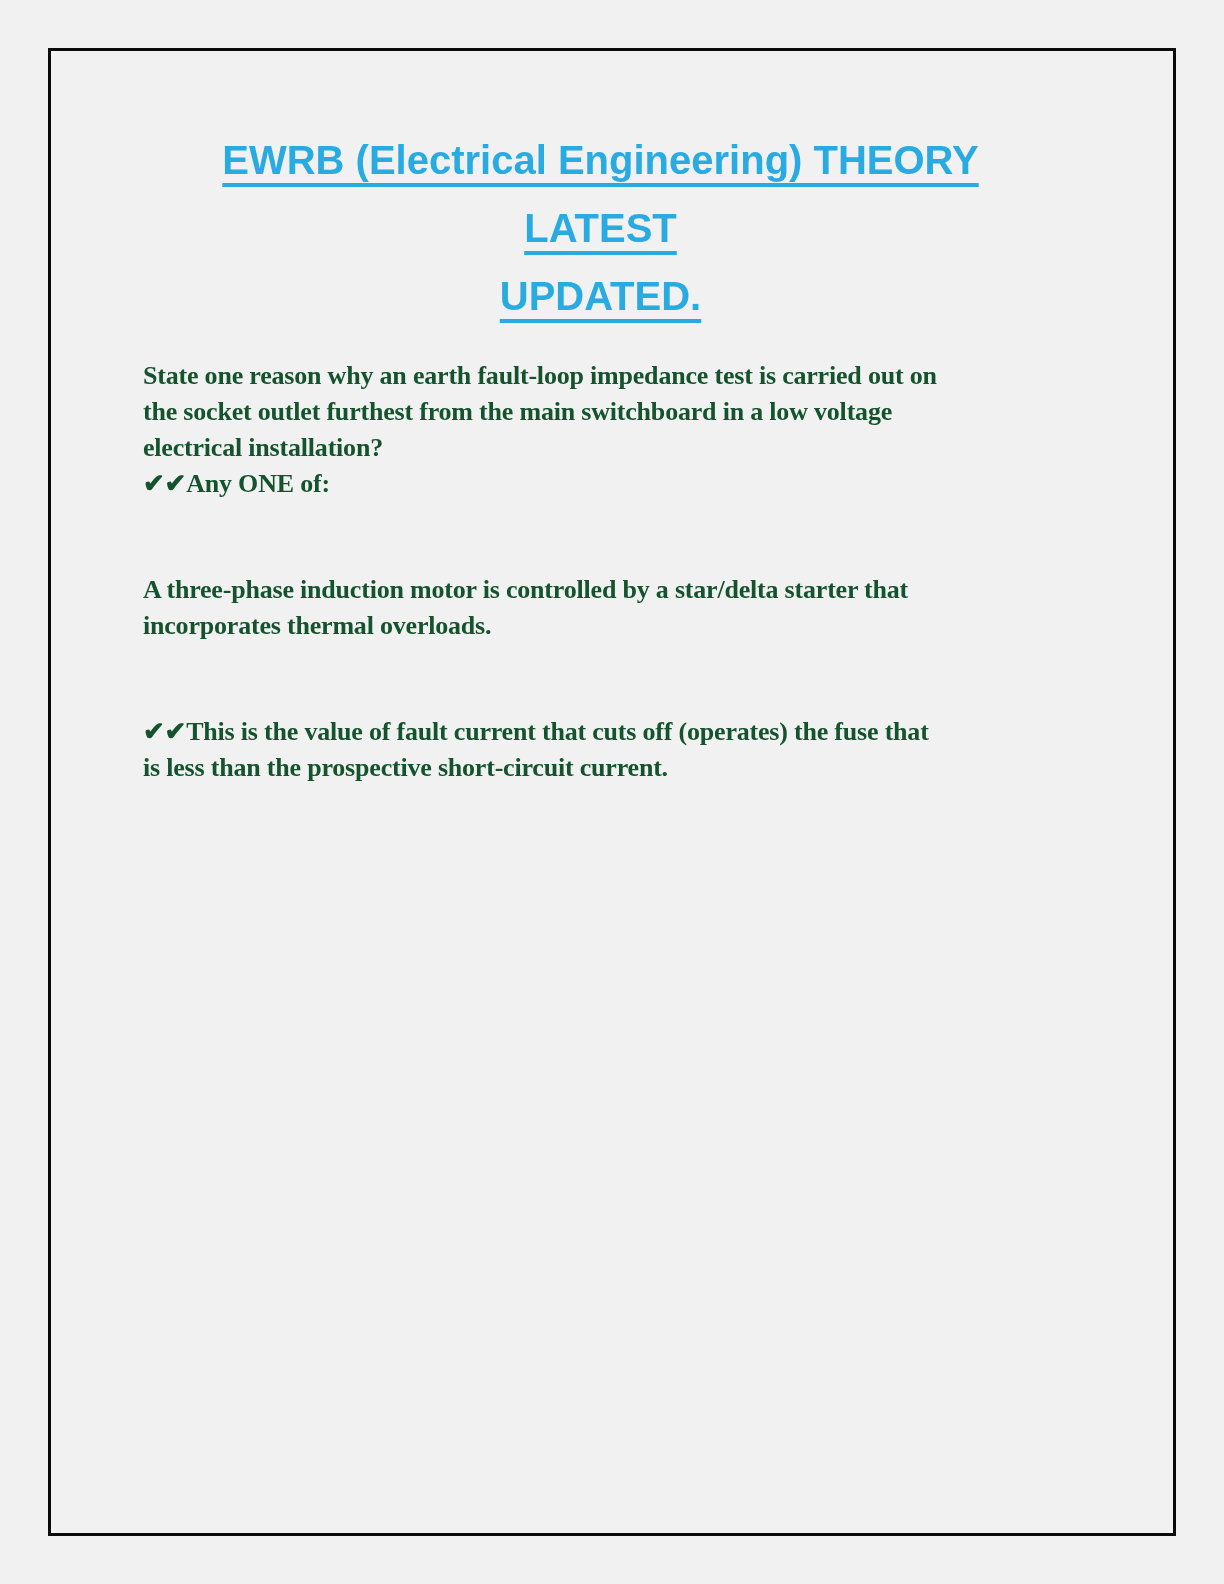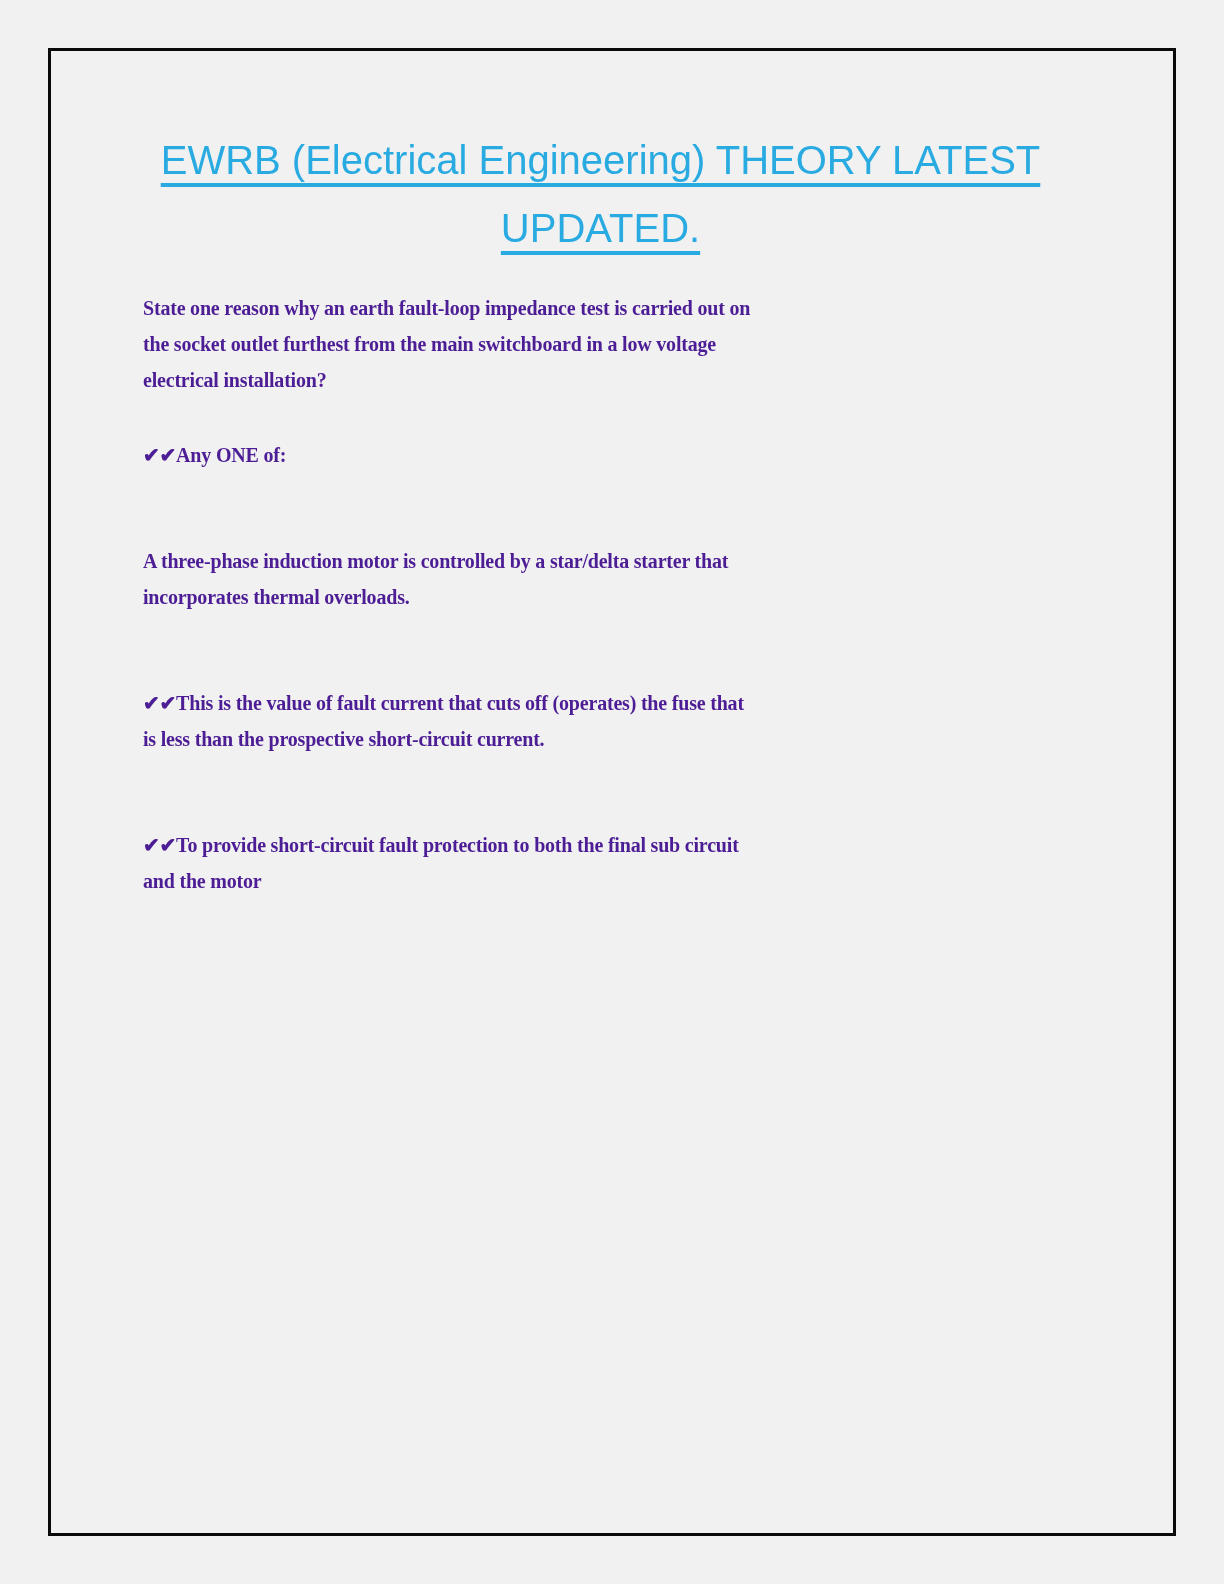--- a/index.html
+++ b/index.html
@@ -22,42 +22,41 @@
   }
   .content {
     position: absolute;
     left: 143px;
     top: 126px;
     width: 922px;
   }
   .doc-title {
     margin: 0 7px 28px 0;
     font-family: "Liberation Sans", sans-serif;
-    font-weight: normal;
+    font-weight: bold;
     font-size: 40px;
     line-height: 68px;
     text-align: center;
     color: #29ABE2;
     text-decoration: underline;
     text-decoration-thickness: 4px;
     text-underline-offset: 9px;
     white-space: pre-line;
   }
   .para {
     margin: 0;
     font-weight: bold;
-    font-size: 20px;
+    font-size: 26px;
     line-height: 36px;
-    color: #4c1d95;
+    color: #14532d;
     white-space: pre-line;
     letter-spacing: -0.2px;
   }
   .gap-after {
     margin-bottom: 70px;
-    margin-top: 39px;
   }
 </style>
 </head>
 <body style="background: rgb(241, 241, 241);">
 
 <div class="frame" style="border-color: rgb(10, 10, 10);"></div>
 
 <div class="content">
   <h1 class="doc-title" style="color: rgb(41, 171, 226);">EWRB (Electrical Engineering) THEORY LATEST
 UPDATED.</h1>
@@ -71,15 +70,13 @@
 
 
 
   <p class="para gap-after">A three-phase induction motor is controlled by a star/delta starter that
 incorporates thermal overloads.</p>
 
   <p class="para gap-after">✔✔This is the value of fault current that cuts off (operates) the fuse that
 is less than the prospective short-circuit current.</p>
 
 
-  <p class="para">✔✔To provide short-circuit fault protection to both the final sub circuit
-and the motor</p>
 </div>
 
 </body></html>

